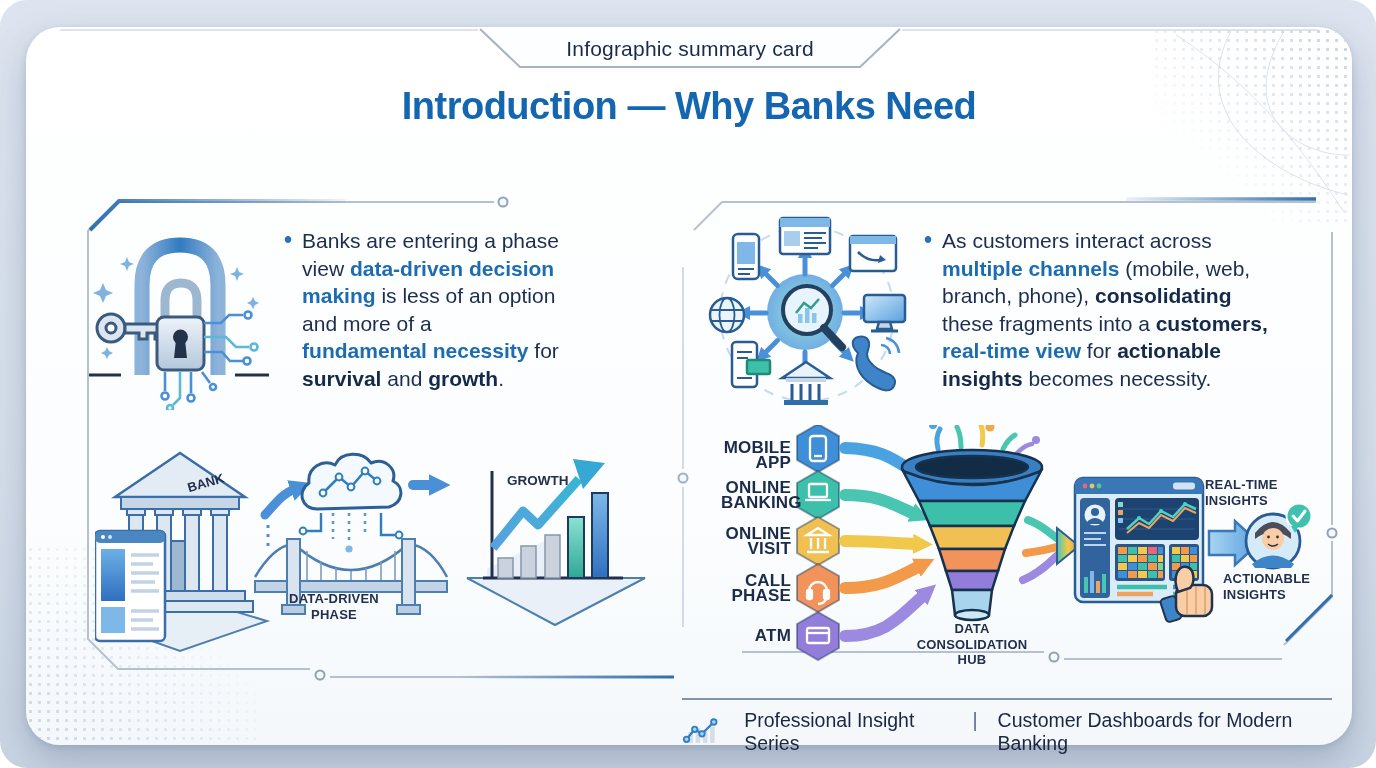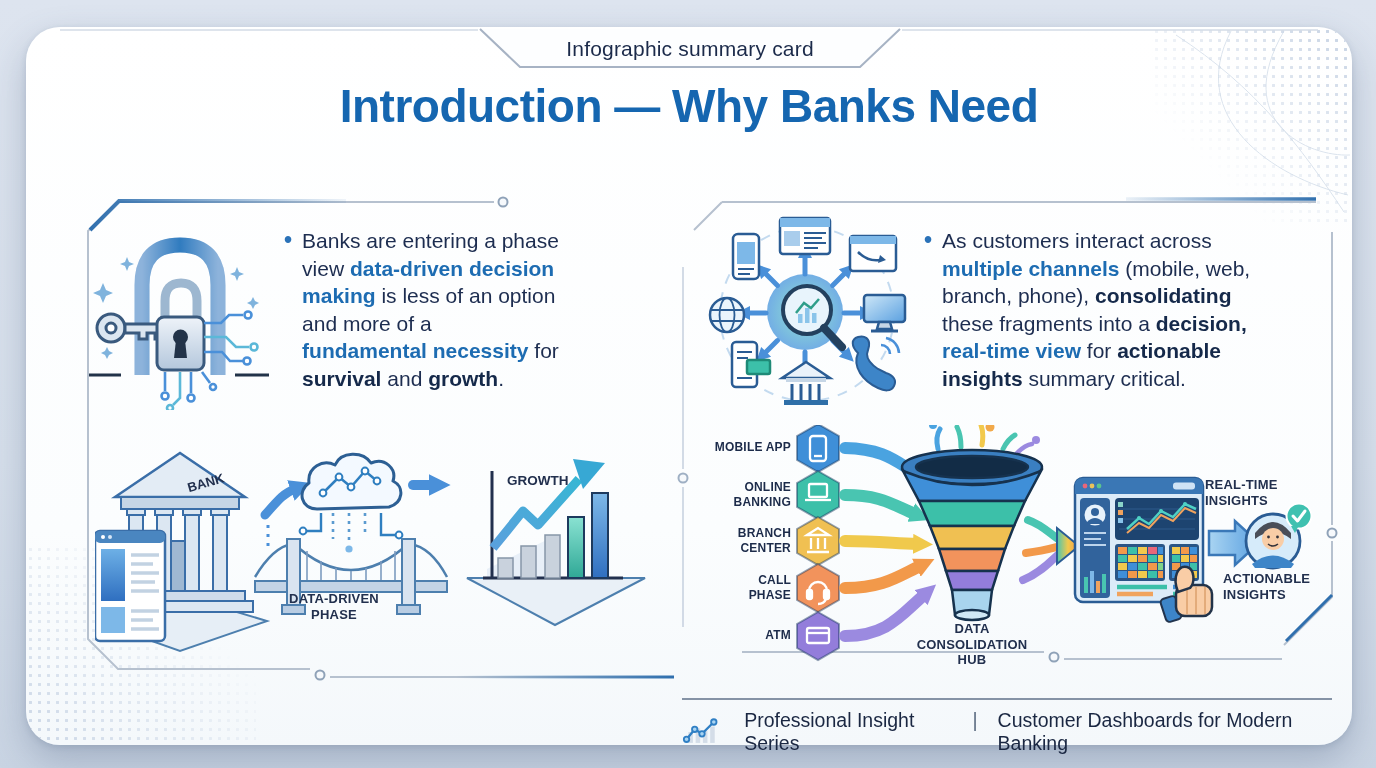--- a/index.html
+++ b/index.html
@@ -1,44 +1,44 @@
 <!DOCTYPE html>
 <html><head>
 <meta charset="utf-8">
 <style>
   html,body{margin:0;padding:0;}
   .stage{position:relative;width:1376px;height:768px;overflow:hidden;
     background:linear-gradient(180deg,#dde4ef 0%,#d6dfeb 60%,#c9d4e3 100%);
-    font-family:"Liberation Sans", sans-serif;}
+    font-family:"Liberation Sans", sans-serif;border-radius:27px;}
   .card{position:absolute;left:26px;top:27px;width:1326px;height:718px;border-radius:34px;
     background:linear-gradient(180deg,#ffffff 0%,#fbfdfe 70%,#f4f8fb 100%);
     box-shadow:0 16px 36px rgba(80,100,130,.32),0 2px 6px rgba(80,100,130,.18);}
   .dots{position:absolute;background-image:radial-gradient(#c3d0e2 1.4px, transparent 1.6px);
     background-size:9px 9px;pointer-events:none;}
   .dots.tr{right:0;top:0;width:200px;height:195px;border-top-right-radius:34px;
     -webkit-mask-image:linear-gradient(225deg,rgba(0,0,0,.95),transparent 72%);
     mask-image:linear-gradient(225deg,rgba(0,0,0,.95),transparent 72%);}
   .dots.bl{left:0;bottom:0;width:230px;height:200px;border-bottom-left-radius:34px;
     -webkit-mask-image:linear-gradient(45deg,rgba(0,0,0,.85),transparent 70%);
     mask-image:linear-gradient(45deg,rgba(0,0,0,.85),transparent 70%);}
   .decor{position:absolute;inset:0;pointer-events:none;}
   .tab-label{position:absolute;left:480px;top:10px;width:368px;text-align:center;
     font-size:21px;color:#1b2a4a;font-weight:500;letter-spacing:.2px;}
   .title{position:absolute;left:0;top:55px;width:1326px;text-align:center;
-    color:#1566b0;font-weight:800;font-size:46px;line-height:48px;letter-spacing:-.5px;}
+    color:#1566b0;font-weight:800;font-size:38px;line-height:48px;letter-spacing:-.5px;}
   .bullet{position:absolute;display:flex;align-items:flex-start;}
   .bullet .mark{color:#2a72b8;font-size:23px;line-height:27px;margin-right:10px;font-weight:700;}
   .bullet .txt{font-size:21px;line-height:27.5px;color:#1d2d50;white-space:pre-wrap;}
   .seg-bb{color:#1d6cb2;font-weight:700;}
   .seg-bd{color:#15294a;font-weight:700;}
   .scene{position:absolute;}
   .ov-label{position:absolute;font-weight:700;color:#22304e;font-size:13px;line-height:15.5px;
     letter-spacing:.2px;white-space:pre-line;}
   .ch-label{position:absolute;left:0;width:96px;text-align:right;font-weight:800;color:#1c2b4a;
-    font-size:12px;line-height:15px;letter-spacing:.2px;}
+    font-size:17px;line-height:15px;letter-spacing:.2px;}
   .footer{position:absolute;left:656px;top:671px;width:650px;border-top:2px solid #8593a6;
     display:flex;align-items:center;padding-top:9px;}
   .footer .ftext{display:flex;gap:20px;margin-left:24px;font-size:19.5px;color:#1a2742;}
   .footer .sep{color:#5a6a80;}
 </style>
 </head>
 <body>
 
 <div class="stage">
  <div class="card">
@@ -365,23 +365,23 @@
         <rect x="84" y="190" width="44" height="5" fill="#2f6fa8" stroke="none"></rect>
       </g>
     </g>
   </svg>
 
   <div class="bullet" style="left:898px;top:200px;width:420px">
     <span class="mark">•</span>
     <span class="txt"><span>As customers interact across
 </span><span class="seg-bb">multiple channels</span><span> (mobile, web,
 branch, phone), </span><span class="seg-bd">consolidating</span><span>
-these fragments into a </span><span class="seg-bd">decision,</span><span>
+these fragments into a </span><span class="seg-bd">customers,</span><span>
 </span><span class="seg-bb">real-time view</span><span> for </span><span class="seg-bd">actionable
-insights</span><span> summary critical.</span></span>
+insights</span><span> becomes necessity.</span></span>
   </div>
 
   <div class="scene" style="left:669px;top:398px;width:640px;height:260px">
     <svg width="640" height="260" viewBox="0 0 640 260">
       <defs>
         <marker id="m0" viewBox="0 0 10 10" refX="2" refY="5" markerWidth="20" markerHeight="20" orient="auto" markerUnits="userSpaceOnUse">
               <path d="M0,0 L10,5 L0,10 Z" fill="#4aa3e0"></path>
             </marker>
         <marker id="m1" viewBox="0 0 10 10" refX="2" refY="5" markerWidth="20" markerHeight="20" orient="auto" markerUnits="userSpaceOnUse">
               <path d="M0,0 L10,5 L0,10 Z" fill="#49c5b1"></path>
@@ -579,21 +579,21 @@
           <circle cx="604" cy="91" r="12.5" fill="#3fc1b0" stroke="#ffffff" stroke-width="2"></circle>
           <polygon points="596,101 600,108 604,100" fill="#3fc1b0"></polygon>
           <polyline points="598,91 602.5,96 610,86" fill="none" stroke="#ffffff" stroke-width="3" stroke-linecap="round" stroke-linejoin="round"></polyline>
         </g>
       </g>
     </svg>
 
     
     <div class="ch-label" style="top:15px">MOBILE APP</div>
     <div class="ch-label" style="top:55px;padding-left:26px;width:70px">ONLINE BANKING</div>
-    <div class="ch-label" style="top:101px;padding-left:26px;width:70px">BRANCH CENTER</div>
+    <div class="ch-label" style="top:101px;padding-left:26px;width:70px">ONLINE VISIT</div>
     <div class="ch-label" style="top:148px;padding-left:26px;width:70px">CALL PHASE</div>
     <div class="ch-label" style="top:203px">ATM</div>
 
     <div class="ov-label" style="left:197px;top:196px;width:160px;text-align:center">DATA
 CONSOLIDATION
 HUB</div>
     <div class="ov-label" style="left:510px;top:52px;width:110px">REAL-TIME
 INSIGHTS</div>
     <div class="ov-label" style="left:528px;top:146px;width:120px">ACTIONABLE
 INSIGHTS</div>

